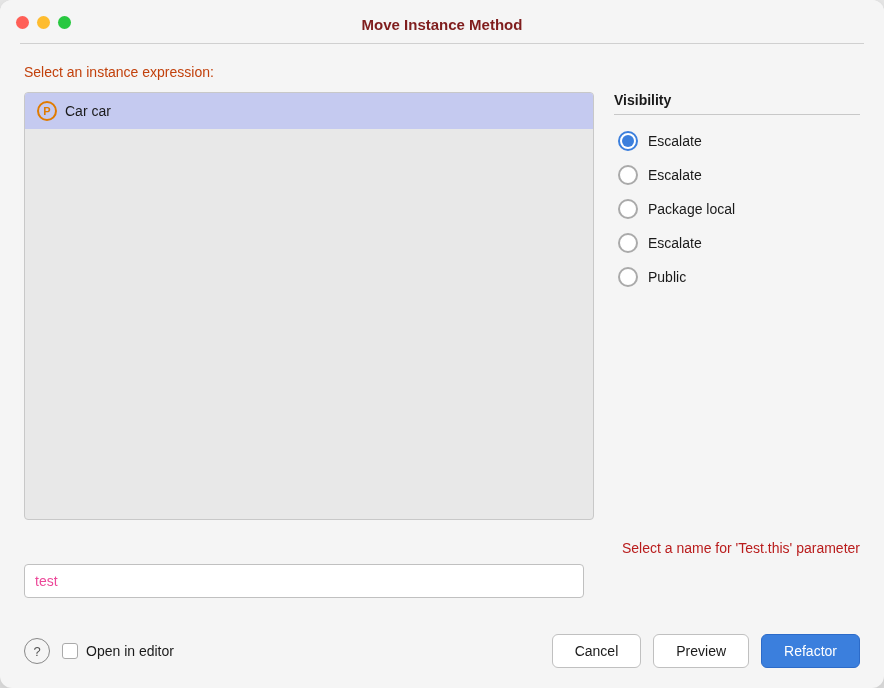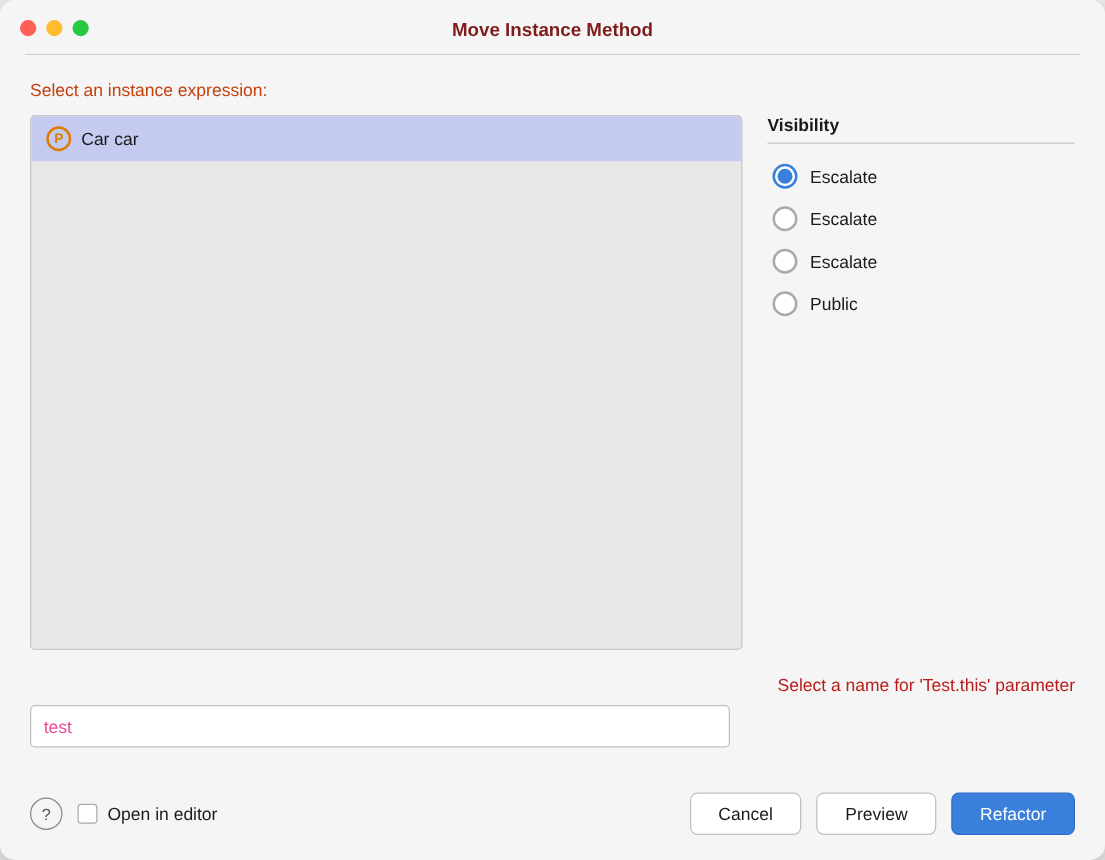--- a/index.html
+++ b/index.html
@@ -322,20 +322,24 @@
           <div class="radio-item">
             <div class="radio-circle selected"></div>
             <span class="radio-label">Escalate</span>
           </div>
 
           <div class="radio-item">
             <div class="radio-circle"></div>
             <span class="radio-label">Escalate</span>
           </div>
 
+          <div class="radio-item">
+            <div class="radio-circle"></div>
+            <span class="radio-label">Package local</span>
+          </div>
 
           <div class="radio-item">
             <div class="radio-circle"></div>
             <span class="radio-label">Escalate</span>
           </div>
 
           <div class="radio-item">
             <div class="radio-circle"></div>
             <span class="radio-label">Public</span>
           </div>

